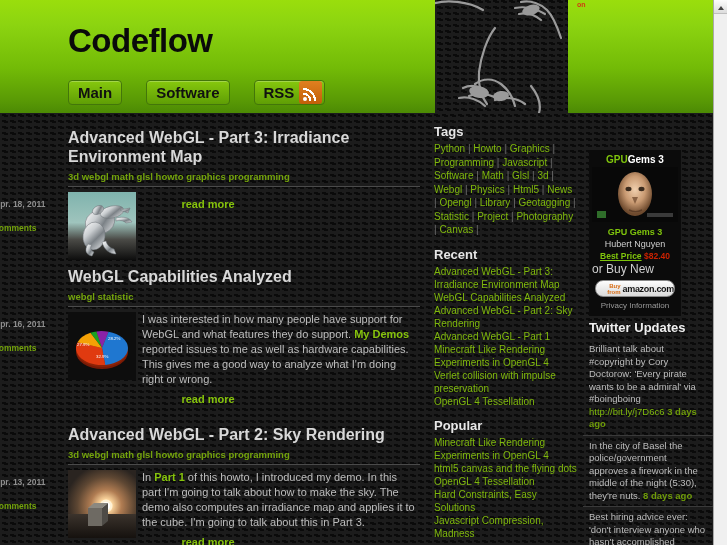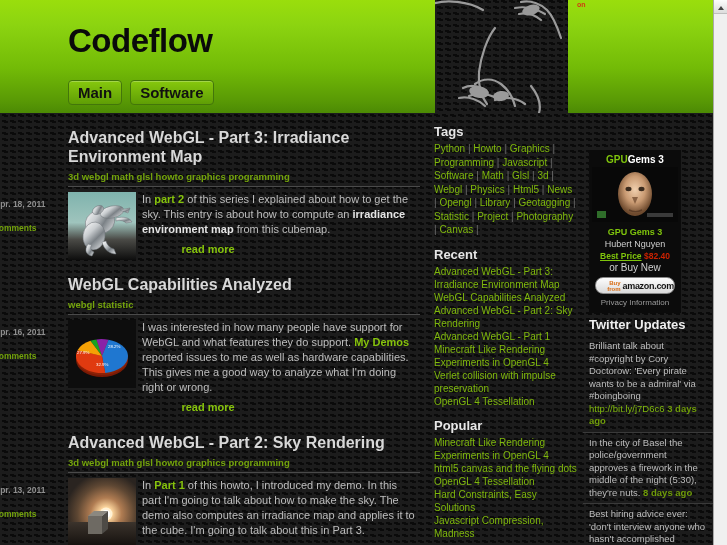--- a/index.html
+++ b/index.html
@@ -38,21 +38,21 @@
   .header-dark {
     position:absolute; left:435px; top:0; width:133px; height:113px;
   }
   .squiggles { position:absolute; left:0; top:0; width:133px; height:113px; }
   .site-title {
     position:absolute; left:68px; top:22px;
     font-size:33px; font-weight:bold; color:#0a0a0a;
     letter-spacing:-0.5px;
     font-family:"Liberation Sans", sans-serif;
   }
-  .nav { position:absolute; left:68px; top:80px; display:flex; gap:8px; }
+  .nav { position:absolute; left:68px; top:80px; display:flex; gap:24px; }
   .nav-btn {
     display:flex; align-items:center;
     height:25px;
     padding:0 9px;
     border:1px solid #43760a;
     border-radius:4px;
     background:linear-gradient(to bottom,#86c80d,#5f9e05);
     color:#111; font-weight:bold; font-size:15px;
     box-shadow:inset 0 1px 0 rgba(255,255,255,.25);
     cursor:pointer;
@@ -149,21 +149,21 @@
   .ad-title .gems { color:#ffffff; }
   .ad-cover {
     width:86px; height:55px; margin:0 auto;
     background:#060606; position:relative; overflow:hidden;
   }
   .ad-name { text-align:center; color:#7fc40c; font-size:9px; font-weight:bold; padding-top:3px;}
   .ad-author { text-align:center; color:#cfcfcf; font-size:9px; padding-top:2px;}
   .ad-price { text-align:center; font-size:8.5px; padding-top:2px;}
   .ad-price .lbl { color:#7fc40c; text-decoration:underline; font-weight:bold;}
   .ad-price .val { color:#cc2200; font-weight:bold; }
-  .ad-or { text-align:center; color:#cfcfcf; font-size:10px; padding-top:1px;}
+  .ad-or { color:#cfcfcf; font-size:12px; padding-top:1px;}
   .ad-amazon {
     margin:4px auto 0 auto; width:80px; height:17px;
     border:1px solid #888; border-radius:8px;
     background:linear-gradient(to bottom,#fdfdfd,#d9d9d9);
     display:flex; align-items:center; justify-content:center;
     font-size:7px; color:#111; cursor:pointer; overflow:hidden;
   }
   .ad-amazon .bf { color:#d86b12; font-weight:bold; font-size:6px; line-height:6px; text-align:right; padding-right:2px;}
   .ad-amazon .az { font-weight:bold; font-size:9px; color:#121212; letter-spacing:-0.3px;}
   .ad-priv { text-align:center; color:#9a9a9a; font-size:8px; padding:4px 0 2px 0; }
@@ -231,20 +231,24 @@
     <div class="red-note">on</div>
 
     <div class="site-title">Codeflow</div>
 
     <div class="nav">
       <div class="nav-btn">
         <span>Main</span>
       </div>
       <div class="nav-btn">
         <span>Software</span>
+      </div>
+      <div class="nav-btn rss">
+        <span>RSS</span>
+        <span class="rss-icon"></span>
       </div>
     </div>
   </div>
 
   <div class="content">
 
     <div class="col-main">
 
       <div class="post">
         <div class="post-title">Advanced WebGL - Part 3: Irradiance Environment Map</div>
@@ -275,23 +279,20 @@
               <ellipse cx="32" cy="30" rx="15" ry="12" transform="rotate(-18 32 30)"></ellipse>
               <ellipse cx="44" cy="20" rx="12" ry="6" transform="rotate(-12 44 20)"></ellipse>
               <ellipse cx="26" cy="44" rx="11" ry="14" transform="rotate(8 26 44)"></ellipse>
               <path d="M52 18 L62 16 L60 21 Z"></path>
               <path d="M48 26 C 56 24, 62 26, 64 30 L58 31 C 55 28, 51 28, 48 29 Z"></path>
               <path d="M20 52 C 16 58, 18 63, 24 64 L26 60 C 22 58, 22 55, 24 53 Z"></path>
               <path d="M34 50 C 36 58, 42 62, 48 62 L46 57 C 42 56, 39 53, 38 49 Z"></path>
               <ellipse cx="30" cy="18" rx="6" ry="4" transform="rotate(-30 30 18)"></ellipse>
             </g>
           </svg>
-          <div class="post-text">
-            <span>In </span><span class="lnk">part 2</span><span> of this series I explained about how to get the sky. This entry is about how to compute an </span><b>irradiance environment map</b><span> from this cubemap.</span>
-          </div>
           <div class="read-more">read more</div>
         </div>
       </div>
 
       <div class="post">
         <div class="post-title">WebGL Capabilities Analyzed</div>
         <div class="post-tags">webgl statistic</div>
         <div class="post-rule"></div>
         <div class="post-body">
           <div class="post-meta">

